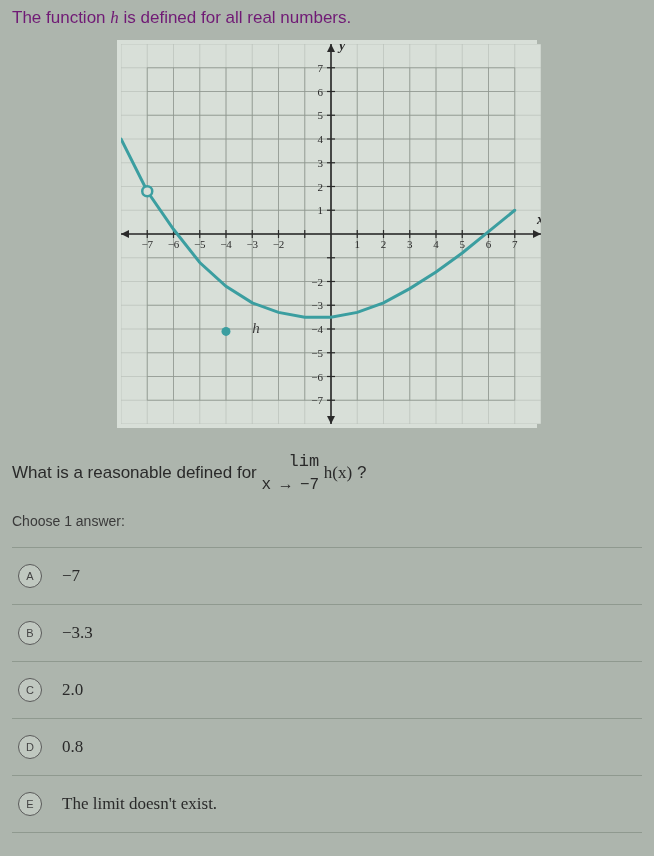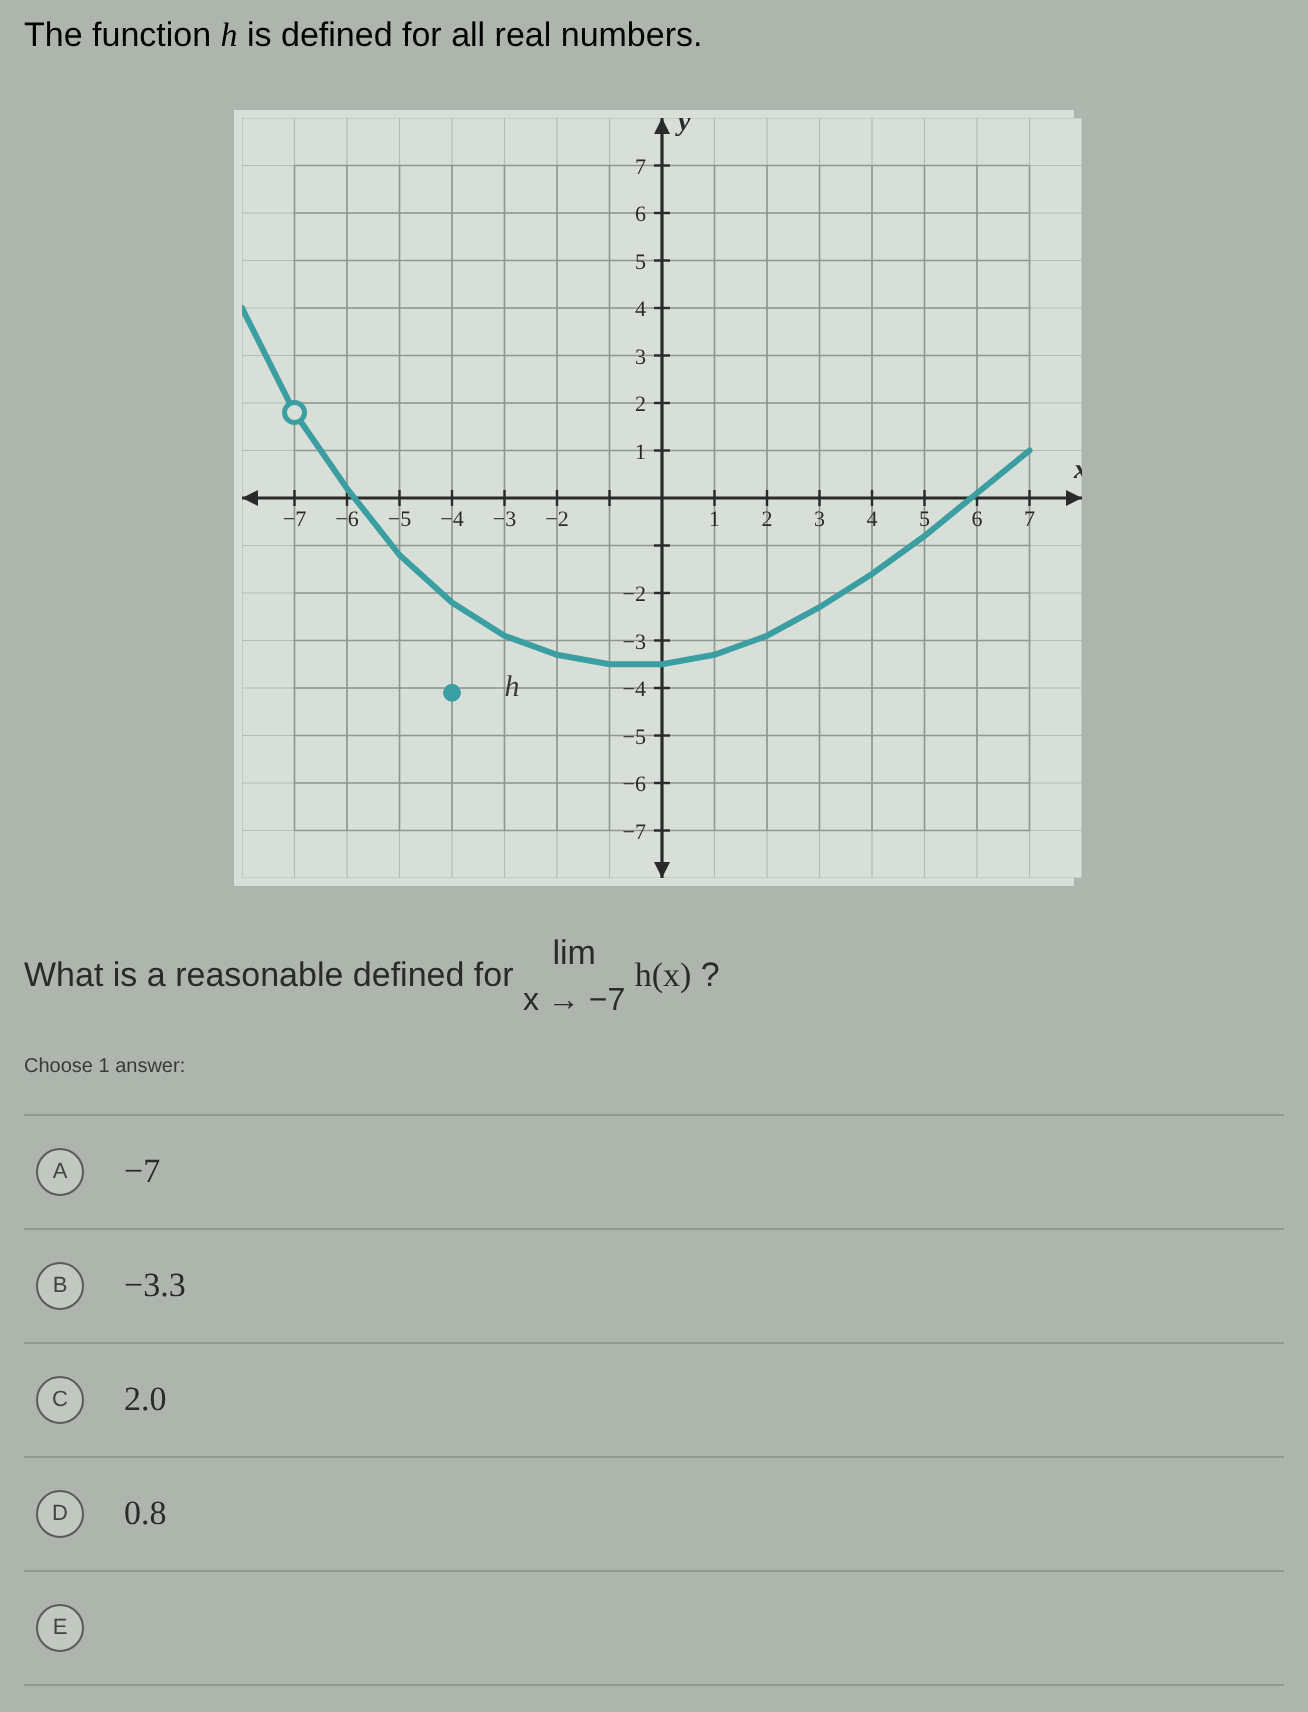--- a/index.html
+++ b/index.html
@@ -7,22 +7,22 @@
       font-family: -apple-system, Helvetica, Arial, sans-serif;
       background: #adb5ad;
       width: 654px;
       height: 856px;
       padding: 8px 12px;
       color: #2a2a2a;
       position: relative;
     }
     .prompt-text {
       font-size: 17px;
-      color: #000000;
-      margin-bottom: 27px;
+      color: #701a75;
+      margin-bottom: 12px;
     }
     .prompt-text .func-name {
       font-family: Georgia, serif;
       font-style: italic;
       font-weight: 500;
     }
     .chart-container {
       width: 420px;
       margin: 0 auto 20px auto;
       background: #d8dfd8;
@@ -33,28 +33,28 @@
     }
     .question-text {
       font-size: 17px;
       color: #2a2a2a;
       margin-bottom: 6px;
       line-height: 1.6;
     }
     .limit {
       display: inline-block;
       vertical-align: middle;
-      text-align: center;
-      font-family: Liberation Sans, sans-serif;
+      text-align: right;
+      font-family: Liberation Mono, monospace;
     }
     .limit .lim { font-size: 17px; }
     .limit .sub { font-size: 16px; display: block; margin-top: -2px; }
     .hx { font-family: Georgia, serif; }
     .choose {
-      font-size: 10px;
+      font-size: 14px;
       color: #3a3a3a;
       margin: 14px 0 18px 0;
     }
     .answers {
       display: flex;
       flex-direction: column;
     }
     .answer-row {
       display: flex;
       align-items: center;
@@ -249,14 +249,15 @@
   <div class="answer-row">
     <div class="choice-letter">C</div>
     <div class="choice-text">2.0</div>
   </div>
   <div class="answer-row">
     <div class="choice-letter">D</div>
     <div class="choice-text">0.8</div>
   </div>
   <div class="answer-row">
     <div class="choice-letter">E</div>
+    <div class="choice-text">The limit doesn't exist.</div>
   </div>
 </div>
 
 </body></html>

